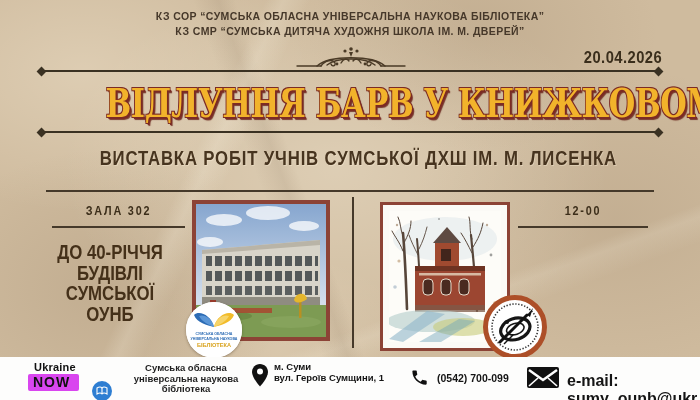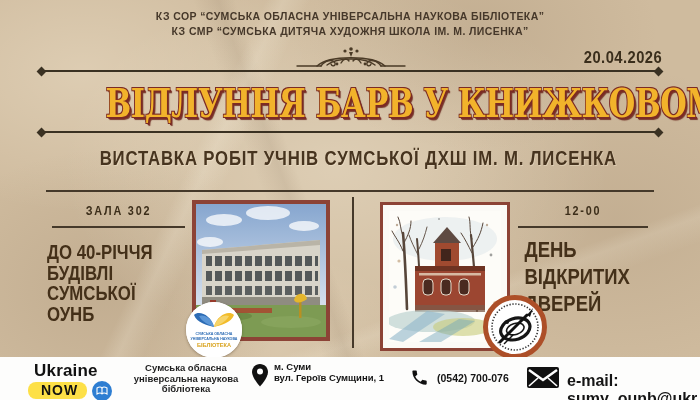--- a/index.html
+++ b/index.html
@@ -38,37 +38,37 @@
   .subtitle span{display:inline-block;font-weight:bold;font-size:21px;letter-spacing:1px;
     color:#47341f;transform:scaleX(.8);transform-origin:center;white-space:nowrap;
     text-shadow:1px 1px 0 rgba(255,244,220,.35);}
   .badge{position:absolute;font-weight:bold;font-size:12px;letter-spacing:2px;color:#3c2e1a;
     transform:scaleX(.9);transform-origin:center;white-space:nowrap;}
   .badge-left{top:204px;left:52px;width:133px;text-align:center;}
   .badge-right{top:204px;left:518px;width:130px;text-align:center;}
   .badge-rule{position:absolute;height:1.5px;background:#45392a;}
   .badge-rule-left{top:226px;left:52px;width:133px;}
   .badge-rule-right{top:226px;left:518px;width:130px;}
-  .panel-text{position:absolute;color:#443019;font-weight:bold;}
+  .panel-text{position:absolute;text-align:center;color:#443019;font-weight:bold;}
   .panel-text-left{top:242px;left:35px;width:150px;font-size:20px;line-height:20.5px;}
   .panel-text-right{top:236px;left:513px;width:144px;font-size:22px;line-height:27px;}
   .panel-text div{transform:scaleX(.84);transform-origin:center;white-space:nowrap;}
   .photo-frame{position:absolute;left:192px;top:200px;width:130px;height:133px;
     border:4px solid #8c4336;background:#9db8d8;}
   .art-frame{position:absolute;left:380px;top:202px;width:124px;height:143px;
     border:3px solid #8c4336;background:#fbfaf6;padding:0;}
   .art-frame svg{position:absolute;left:6px;top:6px;}
   .lib-logo{position:absolute;left:186px;top:302px;width:56px;height:56px;border-radius:50%;
     background:#fff;box-shadow:0 1px 3px rgba(60,40,20,.4);}
   .stamp{position:absolute;left:483px;top:295px;width:64px;height:64px;}
   .footer{position:absolute;left:0;right:0;bottom:0;height:43px;background:#fdfdfc;}
   .ukraine-now{position:absolute;left:28px;top:4px;width:86px;}
-  .un-line1{font-weight:bold;font-size:17px;color:#111;letter-spacing:.2px;padding-left:6px;}
-  .un-line2{display:inline-block;background:#fde047;color:#111;font-weight:bold;font-size:14px;
-    letter-spacing:1px;padding:0 9px 1px 13px;border-radius:8px;margin-top:-1px;}
+  .un-line1{font-weight:bold;font-size:11px;color:#111;letter-spacing:.2px;padding-left:6px;}
+  .un-line2{display:inline-block;background:#d946ef;color:#111;font-weight:bold;font-size:14px;
+    letter-spacing:1px;padding:0 9px 1px 5px;border-radius:2px;margin-top:-1px;}
   .un-circle{position:absolute;left:64px;top:20px;width:20px;height:20px;border-radius:50%;
     background:#2e7ed2;display:flex;align-items:center;justify-content:center;}
   .lib-name{position:absolute;left:116px;top:6px;width:140px;text-align:center;color:#1f1f1f;
     font-size:9.5px;line-height:10.5px;font-weight:bold;}
   .contact{position:absolute;color:#151515;}
   .loc-text{left:274px;top:4px;font-size:9.5px;line-height:11px;font-weight:bold;}
   .phone-text{left:437px;top:15px;font-size:10.5px;font-weight:bold;}
   .email-text{left:567px;top:15px;font-size:16px;font-weight:bold;}
   .icon{position:absolute;}
   .pin-icon{left:252px;top:7px;}
@@ -76,21 +76,21 @@
   .mail-icon{left:527px;top:10px;}
 </style>
 </head>
 <body>
 
 <div class="poster">
   <div class="crease"></div>
 
   <div class="org-header">
     <div>КЗ СОР “СУМСЬКА ОБЛАСНА УНІВЕРСАЛЬНА НАУКОВА БІБЛІОТЕКА”</div>
-    <div>КЗ СМР  “СУМСЬКА ДИТЯЧА ХУДОЖНЯ ШКОЛА ІМ. М. ЛИСЕНКА”</div>
+    <div>КЗ СМР  “СУМСЬКА ДИТЯЧА ХУДОЖНЯ ШКОЛА ІМ. М. ДВЕРЕЙ”</div>
   </div>
 
   <div class="ornament">
     <svg width="112" height="26" viewBox="0 0 112 26">
       <g fill="none" stroke="#4a3a26" stroke-width="1.4" stroke-linecap="round">
         <path d="M2,20 L26,20"></path>
           <path d="M86,20 L110,20"></path>
         <path d="M22,20 C34,9 78,9 90,20"></path>
         <path d="M32,19 C42,11 70,11 80,19"></path>
         <path d="M26,20 C30,14 38,13 40,17 C41,20 37,21 36,18"></path>
@@ -238,25 +238,20 @@
         <circle cx="98" cy="14" r="1.2" fill="#8a6a4a"></circle>
           <circle cx="8" cy="14" r="1.2" fill="#8a6a4a"></circle>
         <circle cx="50" cy="8" r="1" fill="#666"></circle>
           <circle cx="104" cy="120" r="1.5" fill="#7fa3b8"></circle>
       </g>
     </svg>
   </div>
 
   <div class="badge badge-right">12-00</div>
   <div class="badge-rule badge-rule-right"></div>
-  <div class="panel-text panel-text-right">
-    <div>ДЕНЬ</div>
-    <div>ВІДКРИТИХ</div>
-    <div>ДВЕРЕЙ</div>
-  </div>
 
   <div class="stamp">
     <svg width="64" height="64" viewBox="0 0 64 64">
       <circle cx="32" cy="32" r="29.5" fill="#ffffff" stroke="#ad4f28" stroke-width="5"></circle>
       <circle cx="32" cy="32" r="23" fill="none" stroke="#333" stroke-width="1.6" stroke-dasharray="1.3,1.7"></circle>
       <g transform="rotate(-18 32 33)">
         <ellipse cx="32" cy="34" rx="15" ry="10.5" fill="none" stroke="#161616" stroke-width="3.2"></ellipse>
         <ellipse cx="32" cy="34" rx="9" ry="5.5" fill="none" stroke="#161616" stroke-width="1.6"></ellipse>
       </g>
       <line x1="17" y1="47" x2="44" y2="20" stroke="#111" stroke-width="3" stroke-linecap="round"></line>
@@ -293,21 +288,21 @@
     <div class="contact loc-text">
       <div>м. Суми</div>
       <div>вул. Героїв Сумщини, 1</div>
     </div>
 
     <div class="icon phone-icon">
       <svg width="19" height="19" viewBox="0 0 24 24">
         <path d="M6.6 10.8c1.5 2.9 3.8 5.2 6.7 6.7l2.2-2.2c.3-.3.7-.4 1-.2 1.1.4 2.4.6 3.6.6.6 0 1 .4 1 1V20c0 .6-.4 1-1 1C10.9 21 3 13.1 3 4c0-.6.4-1 1-1h3.6c.6 0 1 .4 1 1 0 1.3.2 2.5.6 3.6.1.3 0 .7-.2 1l-2.4 2.2z" fill="#111"></path>
       </svg>
     </div>
-    <div class="contact phone-text">(0542) 700-076</div>
+    <div class="contact phone-text">(0542) 700-099</div>
 
     <div class="icon mail-icon">
       <svg width="32" height="21" viewBox="0 0 32 21">
         <rect x="0" y="0" width="32" height="21" rx="2" fill="#111"></rect>
         <polyline points="2,3 16,13 30,3" fill="none" stroke="#fff" stroke-width="2.4"></polyline>
         <line x1="2" y1="19" x2="11" y2="11" stroke="#fff" stroke-width="1.6"></line>
         <line x1="30" y1="19" x2="21" y2="11" stroke="#fff" stroke-width="1.6"></line>
       </svg>
     </div>
     <div class="contact email-text">e-mail: sumy_ounb@ukr.net</div>

